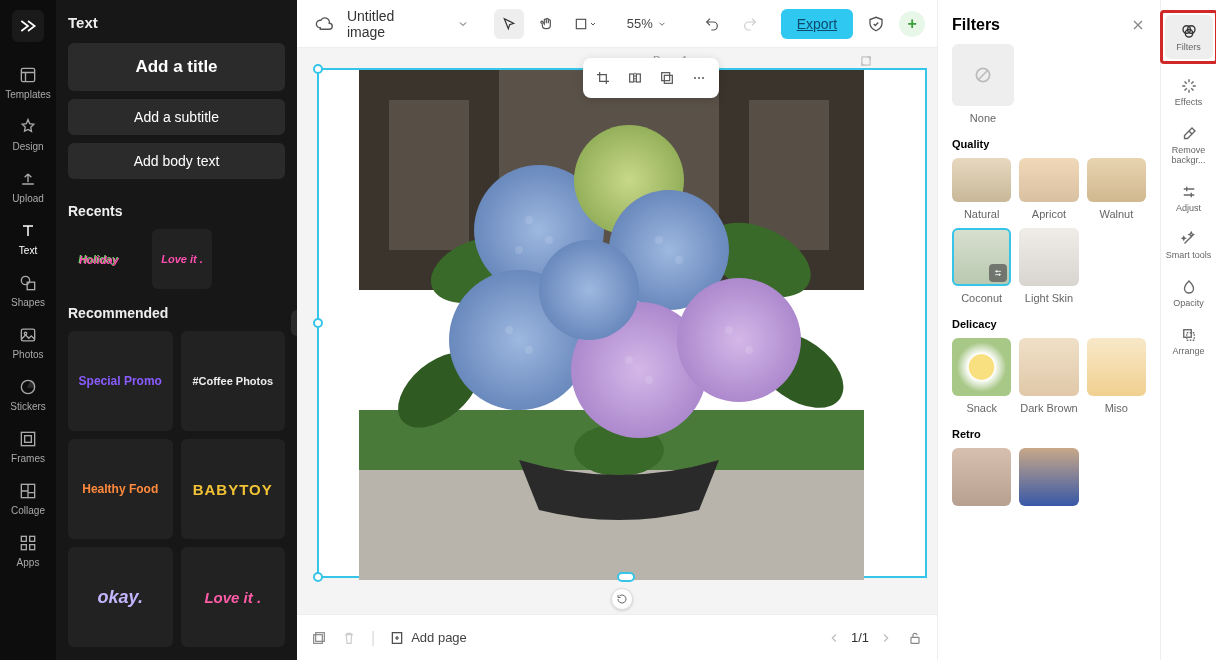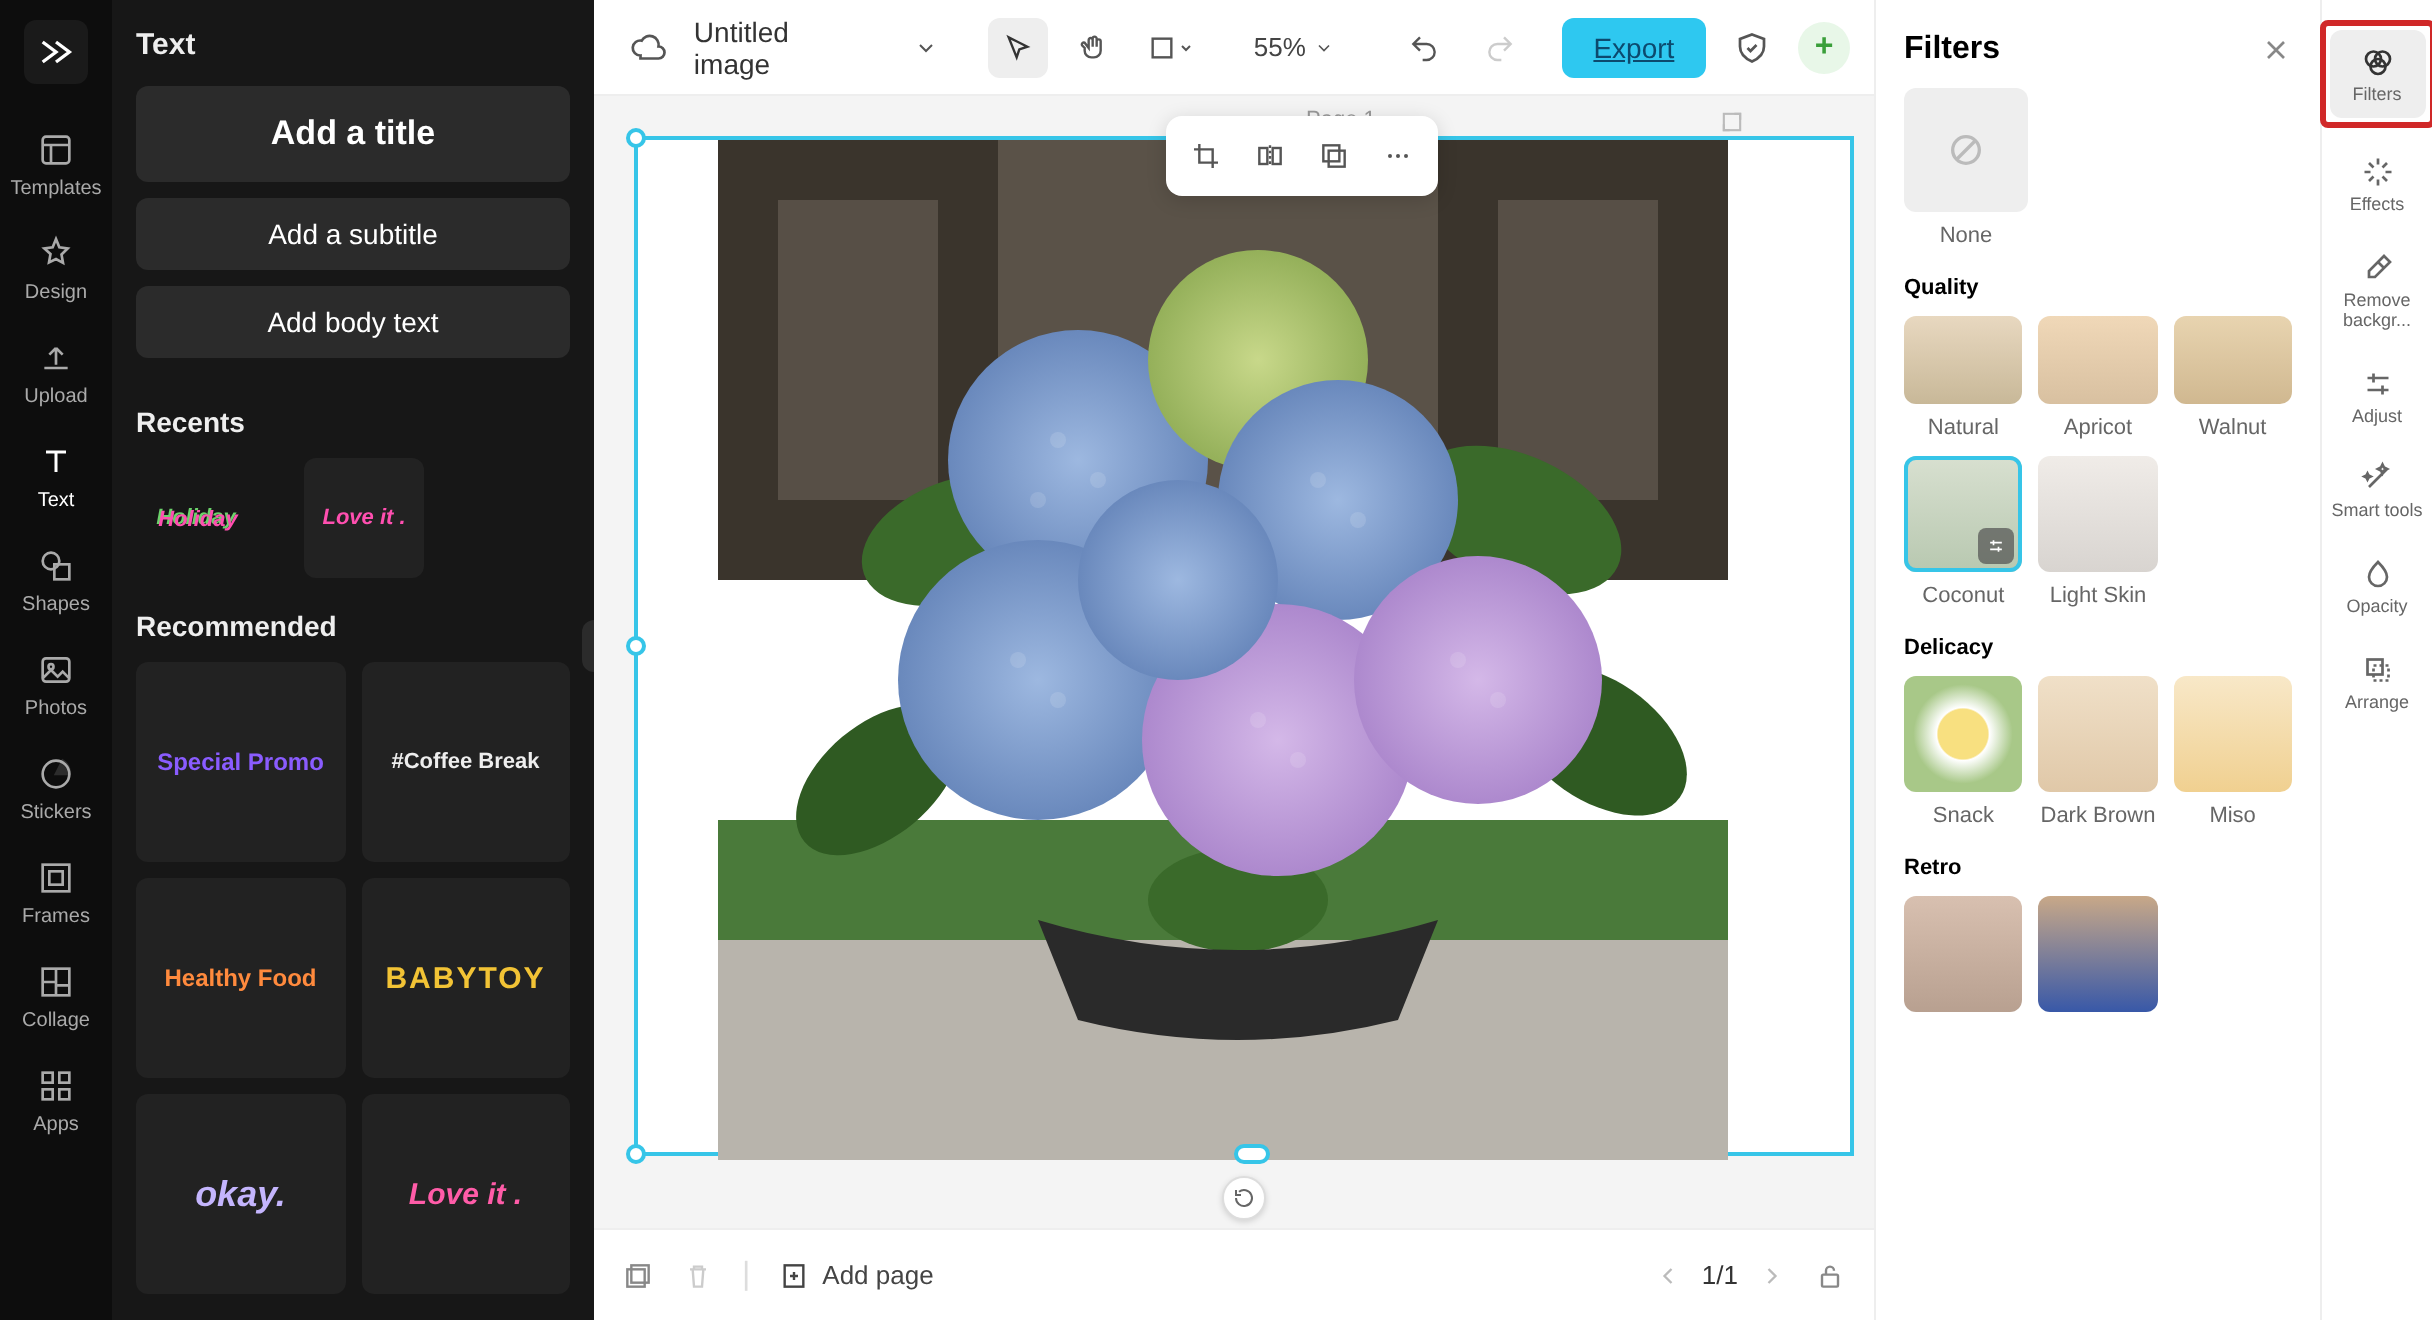--- a/index.html
+++ b/index.html
@@ -204,21 +204,21 @@
         <span>Love it .</span>
       </div>
   </div>
   
   <div class="section-title">Recommended</div>
   <div class="thumb-grid">
     <div class="thumb-md" style="font-size:12px;color:#8a5cff">
         <span>Special Promo</span>
       </div>
     <div class="thumb-md" style="font-size:11px;color:#eee">
-        <span>#Coffee Break</span>
+        <span>#Coffee Photos</span>
       </div>
     <div class="thumb-md" style="font-size:12px;color:#ff8a3d">
         <span>Healthy Food</span>
       </div>
     <div class="thumb-md" style="font-size:15px;color:#f2c335;font-family:Impact;letter-spacing:1px">
         <span>BABYTOY</span>
       </div>
     <div class="thumb-md" style="font-size:18px;color:#c4b5fd;font-style:italic;font-family:Georgia">
         <span>okay.</span>
       </div>

